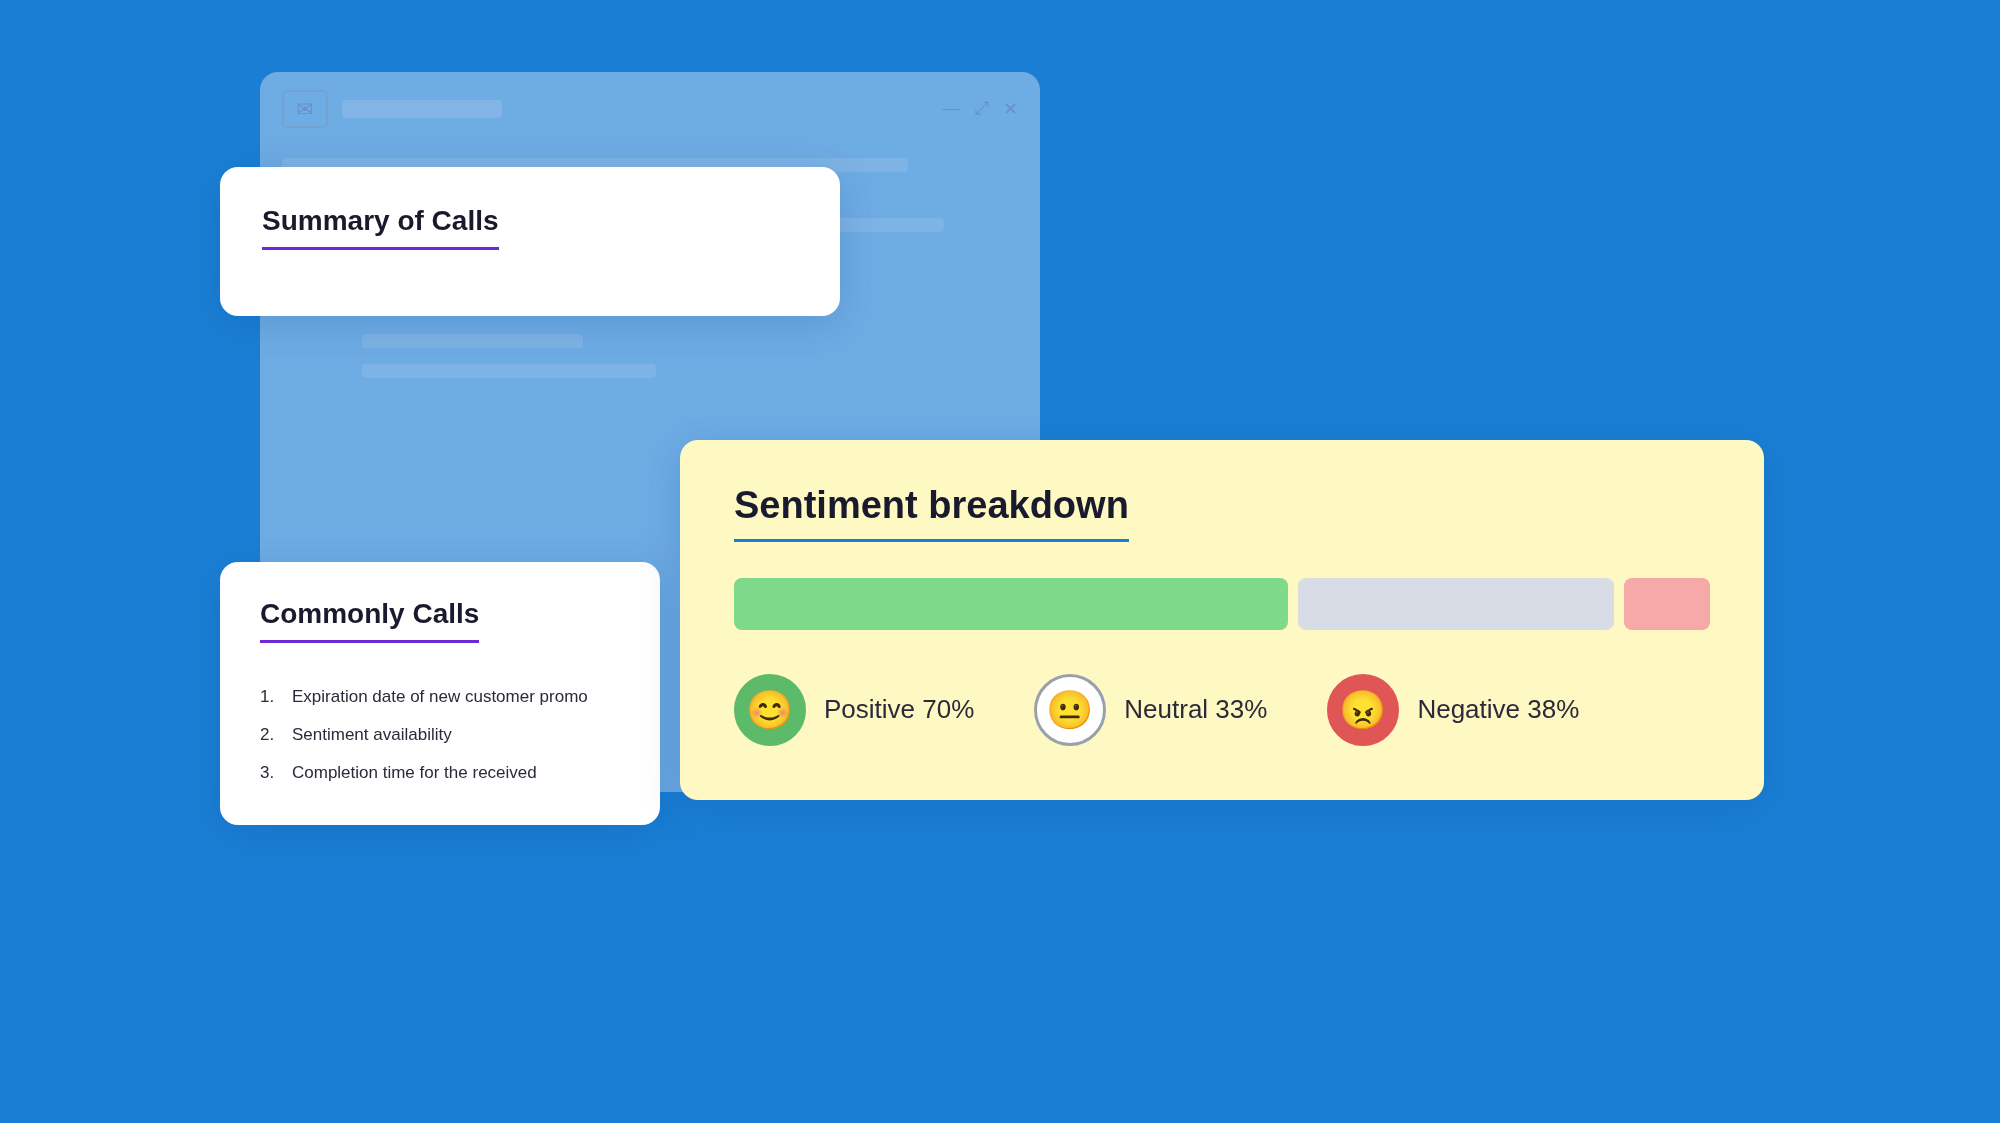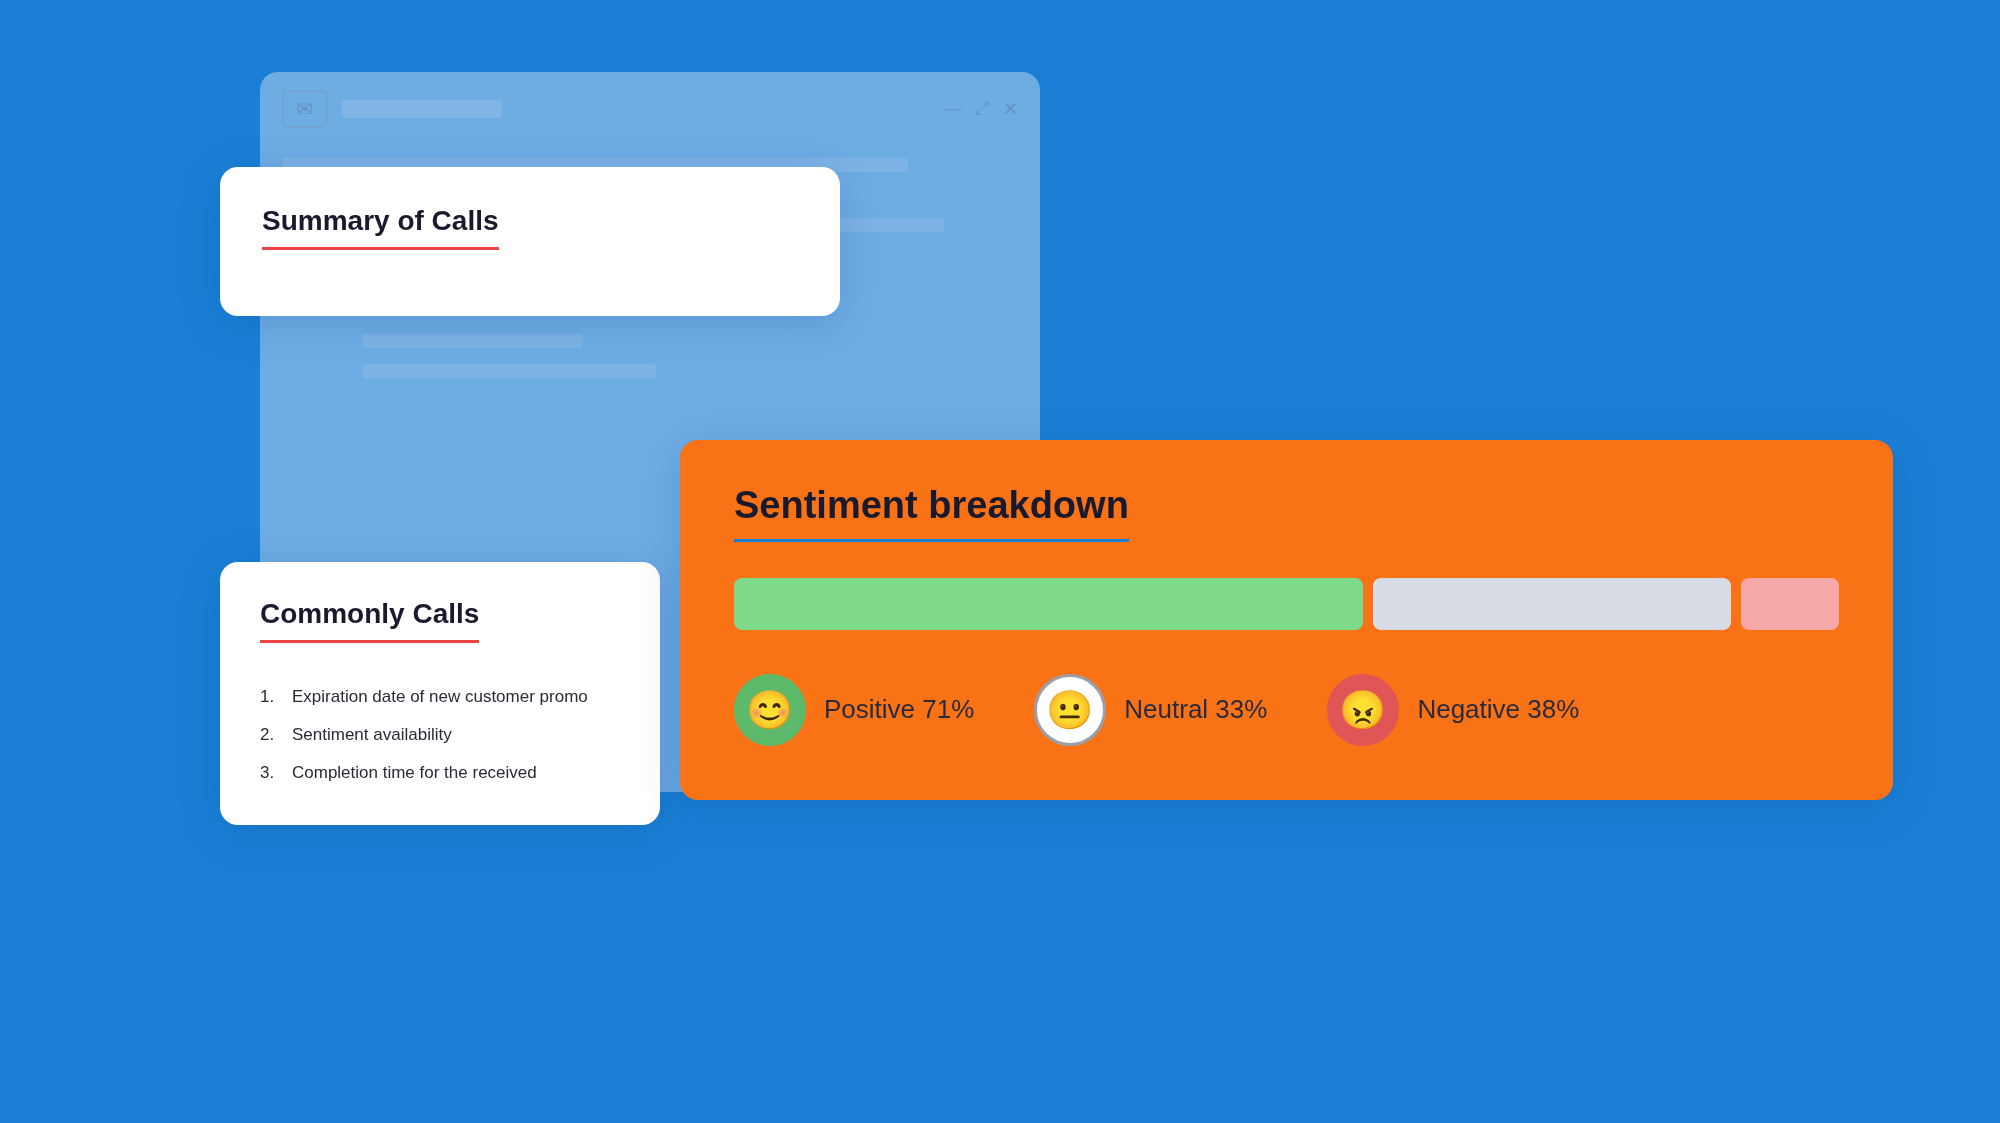--- a/index.html
+++ b/index.html
@@ -95,21 +95,21 @@
       background: #fff;
       border-radius: 18px;
       padding: 38px 42px 42px 42px;
       box-shadow: 0 8px 40px rgba(0,60,140,0.18);
     }
 
     .card-title {
       font-size: 28px;
       font-weight: 700;
       color: #1a1a2e;
-      border-bottom: 3px solid #ef4444;
+      border-bottom: 3px solid #6d28d9;
       padding-bottom: 10px;
       margin-bottom: 24px;
       display: inline-block;
     }
 
     .card-body-text {
       font-size: 17px;
       line-height: 1.75;
       color: #2a2a3a;
     }
@@ -145,22 +145,22 @@
       color: #2a2a3a;
       font-size: 17px;
       min-width: 24px;
     }
 
     
     .sentiment-card {
       position: absolute;
       top: 368px;
       left: 580px;
-      width: 1213px;
-      background: #f97316;
+      width: 1084px;
+      background: #fef9c3;
       border-radius: 18px;
       padding: 44px 54px 54px 54px;
       box-shadow: 0 8px 40px rgba(0,60,140,0.18);
     }
 
     .sentiment-title {
       font-size: 38px;
       font-weight: 700;
       color: #1a1a2e;
       border-bottom: 3px solid #1a7fd4;
@@ -301,21 +301,21 @@
     <div class="sentiment-bar-container">
       <div class="bar-positive"></div>
       <div class="bar-neutral"></div>
       <div class="bar-negative"></div>
     </div>
 
     
     <div class="sentiment-legend">
       <div class="legend-item">
         <div class="sentiment-emoji emoji-positive">😊</div>
-        <span class="legend-label">Positive 71%</span>
+        <span class="legend-label">Positive 70%</span>
       </div>
       <div class="legend-item">
         <div class="sentiment-emoji emoji-neutral">😐</div>
         <span class="legend-label">Neutral 33%</span>
       </div>
       <div class="legend-item">
         <div class="sentiment-emoji emoji-negative">😠</div>
         <span class="legend-label">Negative 38%</span>
       </div>
     </div>

